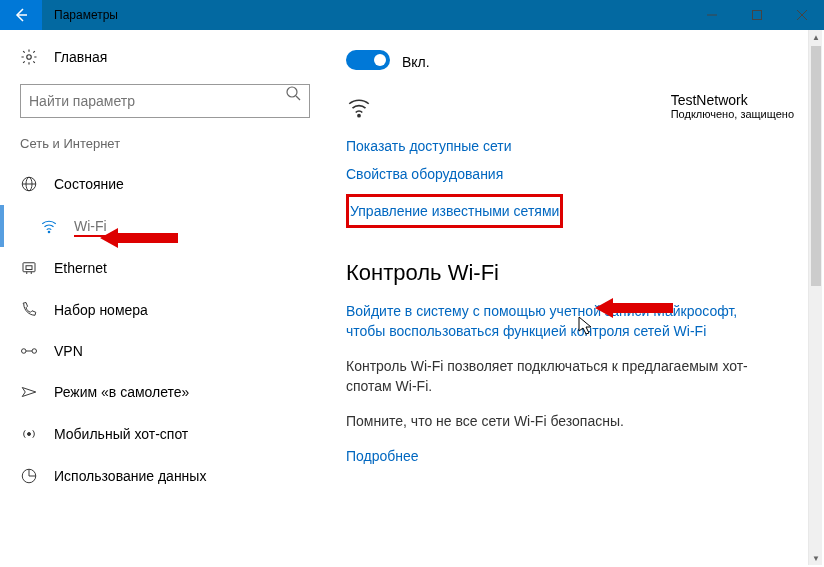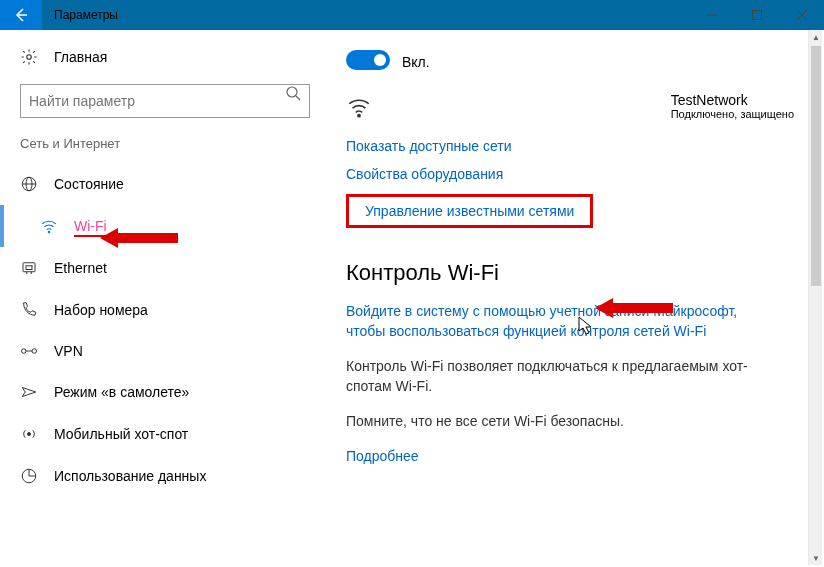--- a/index.html
+++ b/index.html
@@ -16,38 +16,38 @@
 .content { display: flex; height: 537px; }
 .sidebar { width: 330px; padding: 18px 0 0 0; }
 .home-row { display: flex; align-items: center; padding: 0 20px 18px 20px; gap: 16px; font-size: 14px; }
 .home-row .icon { width: 18px; display:flex; justify-content:center;}
 .search { margin: 0 20px 18px 20px; border: 1px solid #999; height: 34px; display: flex; padding: 0 8px; }
 .search input { border: none; outline: none; flex: 1; font-size: 14px; color: #666; background: transparent; }
 .search .icon { color: #666; }
 .section-label { padding: 0 20px 12px 20px; font-size: 13px; color: #666; }
 .nav-item { display: flex; align-items: center; padding: 12px 20px; gap: 16px; font-size: 14px; cursor: pointer; position: relative; }
 .nav-item .icon { width: 18px; display: flex; justify-content: center; }
-.nav-item.active { color: #ec4899; padding-left: 40px; }
+.nav-item.active { color: #737373; padding-left: 40px; }
 .nav-item.active::before { content:""; position:absolute; left:0; top:0; bottom:0; width:4px; background:#579ee0; }
 .nav-item.active .label { text-decoration: underline; text-decoration-color:#d00; text-decoration-thickness:2px; text-underline-offset:4px;}
 
 .main { flex: 1; padding: 20px 30px 0 16px; position: relative; overflow:hidden;}
 .main h1 { font-size: 26px; font-weight: 400; margin-bottom: 20px; }
 .toggle-row { display: flex; align-items: flex-end; gap: 12px; margin-bottom: 22px; }
 .toggle { width: 44px; height: 20px; border-radius: 10px; background: #0078d7; position: relative; }
 .toggle::after { content:""; position:absolute; width:12px; height:12px; background:#fff; border-radius:50%; top:4px; right:4px; }
 .toggle-label { font-size: 14px; }
 
 .net-row { display:flex; gap:14px; align-items:flex-start; margin-bottom:14px;justify-content:space-between;}
 .net-row .icon { width:26px; padding-top:2px;}
 .net-name { font-size:14px; }
 .net-sub { font-size:11px; color:#000000; }
 
 .link { color:#0067c0; font-size:14px; display:block; margin-bottom:12px; cursor:pointer; }
-.link.highlight { border:3px solid #d00; padding:6px 16px; display:inline-block; margin-bottom:18px; }
+.link.highlight { border:3px solid #d00; padding:6px 1px; display:inline-block; margin-bottom:18px; }
 
 .main h2 { font-size:22px; font-weight:400; margin:14px 0 16px 0;}
 .para { font-size:14px; color:#333; margin-bottom:16px; line-height:1.4; max-width:420px;}
 .para.link-text { color:#0067c0; cursor:pointer;}
 
 .scrollbar { position:absolute; right:2px; top:30px; width:14px; height:535px; background:#f0f0f0; border-left:1px solid #e8e8e8;}
 .scrollbar .thumb { position:absolute; top:16px; left:2px; width:10px; height:240px; background:#ccc; }
 .scrollbar .arr { position:absolute; left:0; width:14px; height:14px; display:flex; align-items:center; justify-content:center; font-size:8px; color:#666;}
 .scrollbar .arr.up { top:0;}
 .scrollbar .arr.down { bottom:0;}

